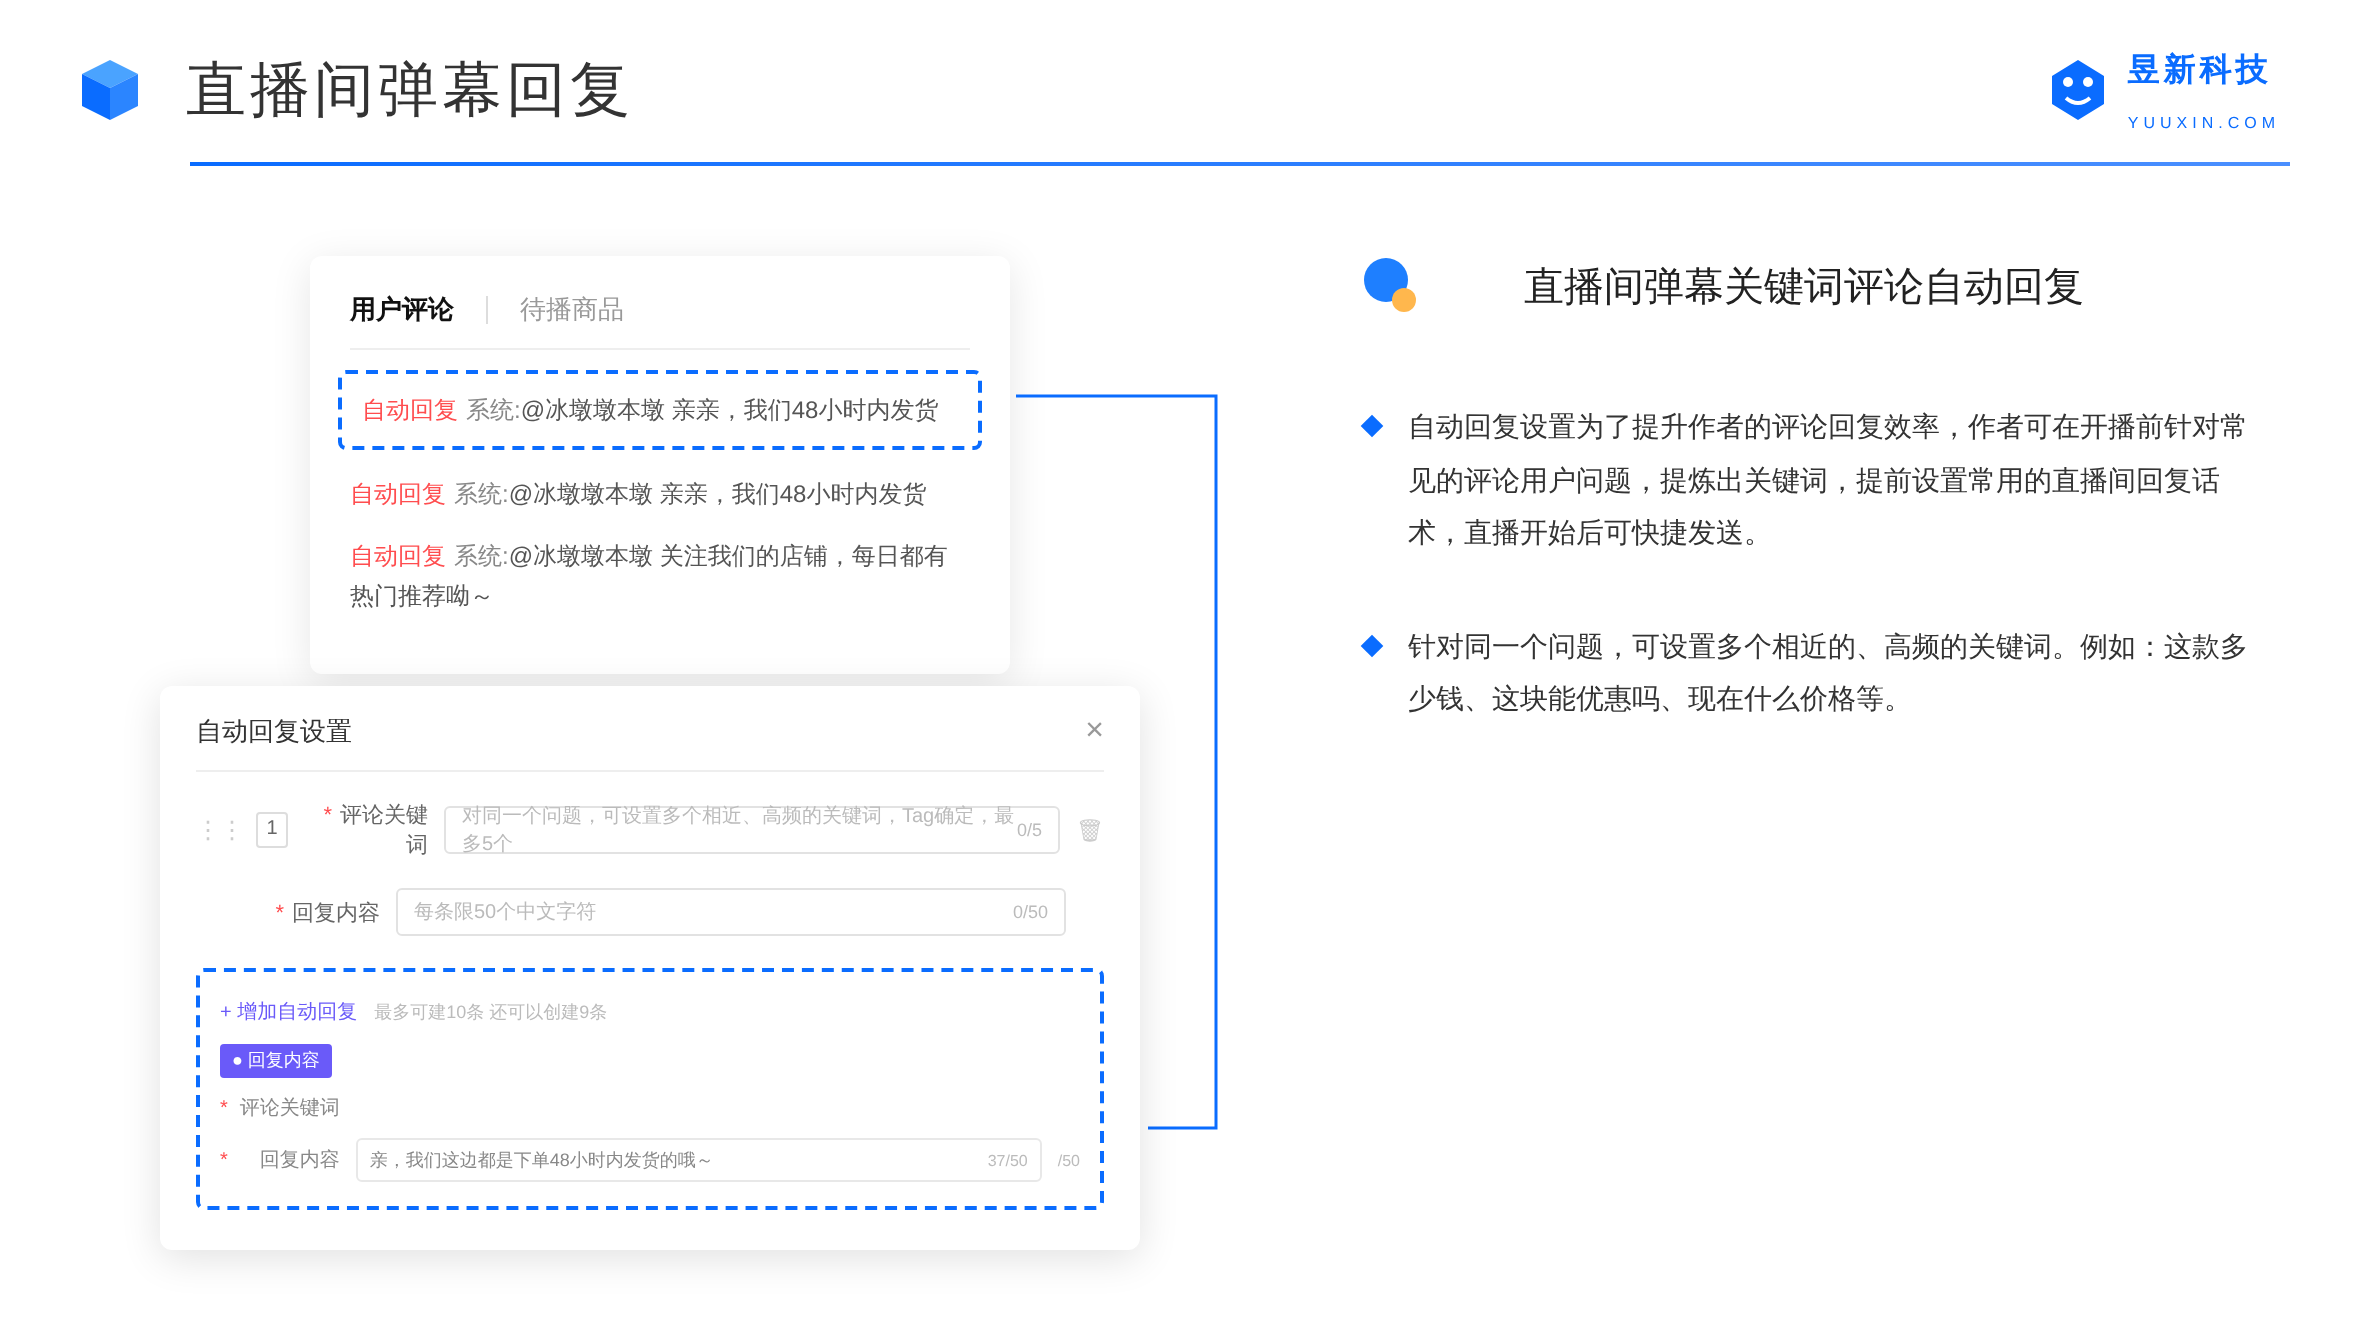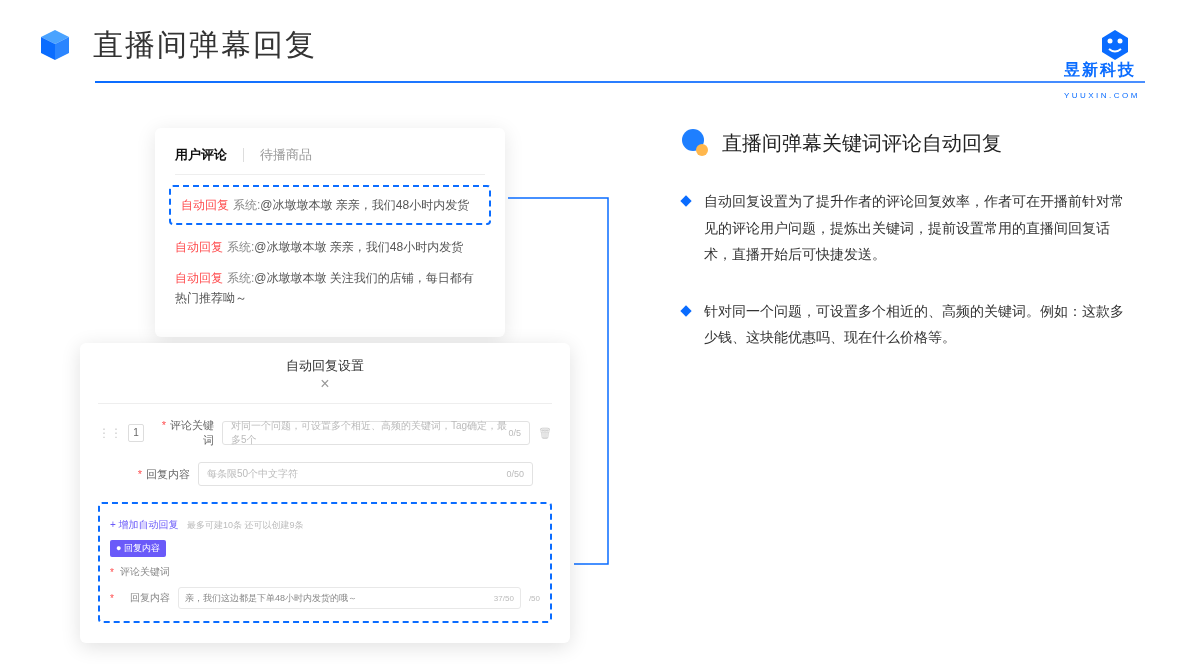--- a/index.html
+++ b/index.html
@@ -1,38 +1,38 @@
 <!DOCTYPE html>
 <html><head>
 <meta charset="utf-8">
 <style>
 *{margin:0;padding:0;box-sizing:border-box;}
 body{width:1180px;height:664px;font-family:"Microsoft YaHei",sans-serif;background:#fff;position:relative;overflow:hidden;}
 .header{display:flex;align-items:center;padding:25px 40px 15px 35px;position:relative;}
 .logo-cube{width:40px;height:40px;margin-right:18px;}
 .title{font-size:30px;color:#333;font-weight:500;letter-spacing:2px;}
-.brand{position:absolute;right:40px;top:28px;display:flex;align-items:flex-end;flex-direction:column;}
+.brand{position:absolute;right:40px;top:28px;display:flex;align-items:flex-start;}
 .brand-icon{width:34px;height:34px;margin-right:8px;}
 .brand-text{display:flex;flex-direction:column;line-height:1;}
 .brand-cn{font-size:16px;color:#0a6cff;font-weight:bold;letter-spacing:2px;}
 .brand-en{font-size:8px;color:#0a6cff;letter-spacing:2.5px;margin-top:14px;}
 .hr{height:2px;background:linear-gradient(90deg,#0a6cff,#4a8fff);margin:0 35px 0 95px;}
 .content{display:flex;padding:45px 40px 0 100px;}
 .left{width:460px;position:relative;}
 .panel1{width:350px;background:#fff;border-radius:6px;box-shadow:0 4px 20px rgba(0,0,0,.1);padding:18px 20px;position:relative;margin-left:55px;}
 .tabs{display:flex;border-bottom:1px solid #eee;padding-bottom:10px;margin-bottom:14px;}
 .tab{font-size:13px;margin-right:24px;color:#999;}
 .tab.active{color:#111;font-weight:bold;}
 .tab-sep{width:1px;height:14px;background:#ddd;margin:2px 16px 0 -8px;}
 .comment{font-size:12px;color:#555;line-height:1.7;margin-bottom:10px;}
 .comment .auto{color:#ff4d4f;margin-right:4px;}
 .comment .sys{color:#888;}
 .comment.framed{border:2px dashed #0a6cff;border-radius:4px;padding:8px 10px;margin:-4px -6px 12px -6px;}
 .panel2{width:490px;background:#fff;border-radius:6px;box-shadow:0 4px 20px rgba(0,0,0,.12);padding:14px 18px 20px 18px;position:absolute;top:215px;left:-20px;}
-.p2-head{display:flex;justify-content:space-between;align-items:center;padding-bottom:10px;border-bottom:1px solid #eee;flex-direction:column;}
+.p2-head{display:flex;justify-content:space-between;align-items:center;padding-bottom:10px;border-bottom:1px solid #eee;}
 .p2-title{font-size:13px;color:#333;font-weight:500;}
 .close{font-size:16px;color:#999;cursor:pointer;}
 .row{display:flex;align-items:center;margin-top:14px;font-size:11px;}
 .drag{color:#ccc;margin-right:6px;font-size:12px;}
 .num{width:16px;height:18px;border:1px solid #ddd;border-radius:2px;font-size:10px;text-align:center;line-height:16px;color:#666;margin-right:10px;}
 .lbl{width:60px;color:#666;font-size:11px;text-align:right;margin-right:8px;}
 .req{color:#ff4d4f;margin-right:4px;}
 .inp{flex:1;height:24px;border:1px solid #e2e2e2;border-radius:3px;padding:0 8px;font-size:10px;color:#bbb;display:flex;align-items:center;justify-content:space-between;}
 .inp .cnt{color:#bbb;font-size:9px;}
 .del{color:#ccc;margin-left:8px;font-size:11px;}
@@ -42,21 +42,21 @@
 .badge{display:inline-block;background:#6a5af9;color:#fff;font-size:9px;padding:2px 6px;border-radius:2px;margin-top:8px;}
 .subrow{display:flex;align-items:center;margin-top:8px;font-size:10px;}
 .sublbl{width:52px;color:#888;text-align:right;margin-right:8px;}
 .taginp{flex:1;height:22px;border:1px solid #e8e8e8;border-radius:3px;padding:0 6px;display:flex;align-items:center;gap:3px;}
 .tag{background:#f3f3f3;color:#666;font-size:8px;padding:2px 4px;border-radius:2px;}
 .tcnt{margin-left:auto;color:#bbb;font-size:8px;}
 .subinp{flex:1;height:22px;border:1px solid #e8e8e8;border-radius:3px;padding:0 6px;font-size:9px;color:#888;display:flex;align-items:center;justify-content:space-between;}
 .connector{position:absolute;top:58px;left:400px;width:112px;height:390px;pointer-events:none;}
 .connector path{stroke:#0a6cff;stroke-width:1.5;fill:none;}
 .right{flex:1;padding-left:120px;}
-.sect-head{display:flex;align-items:center;margin-bottom:30px;}
+.sect-head{display:flex;align-items:center;margin-bottom:42px;gap:40px;}
 .chat-icon{width:30px;height:30px;margin-right:12px;position:relative;}
 .sect-title{font-size:20px;color:#222;font-weight:500;}
 .bullet{display:flex;margin-bottom:30px;font-size:14px;color:#333;line-height:1.9;}
 .diamond{width:8px;height:8px;background:#0a6cff;transform:rotate(45deg);margin:9px 14px 0 2px;flex-shrink:0;}
 .bullet p{max-width:420px;}
 </style>
 </head>
 <body>
 
 <div class="header">

